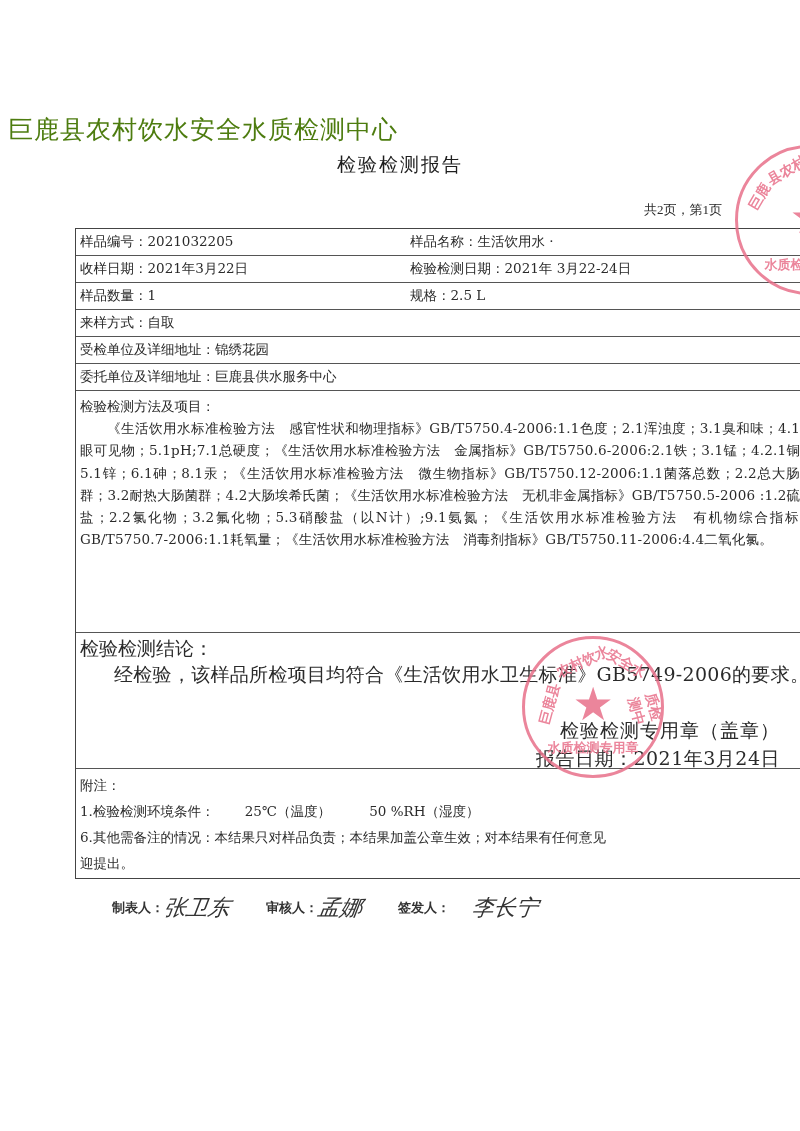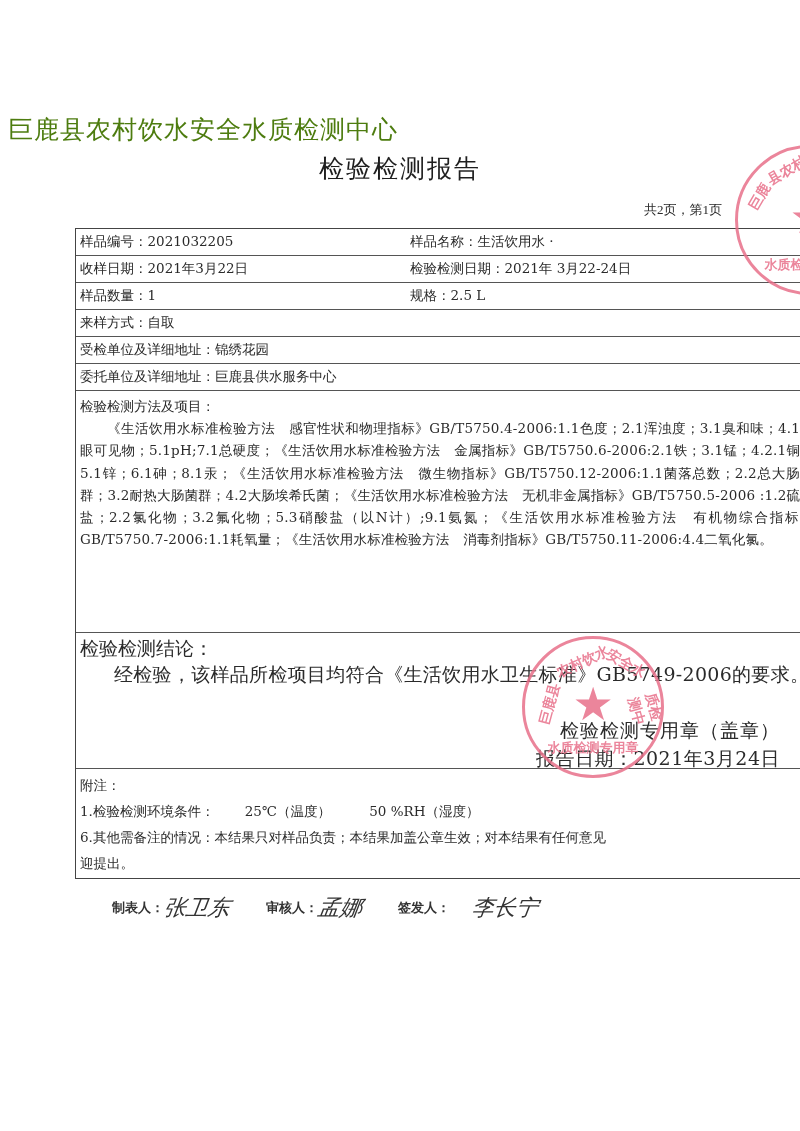--- a/index.html
+++ b/index.html
@@ -6,21 +6,21 @@
     body {
       width: 800px; height: 1131px; background: #ffffff; position: relative; overflow: hidden;
       font-family: "DejaVu Serif", "Liberation Serif", serif; color: #2a2a2a;
     }
     .title1 {
       position: absolute; left: 0; width: 800px; top: 113px; text-align: left;
       font-family: "DejaVu Sans", sans-serif; font-size: 25px; letter-spacing: 1px; color: #4d7c0f; margin-left: 8px;
     }
     .title2 {
       position: absolute; left: 0; width: 800px; top: 152px; text-align: center;
-      font-family: "DejaVu Sans", sans-serif; font-size: 25px; letter-spacing: 2px; color: #1e1e1e;
+      font-family: "DejaVu Sans", sans-serif; font-size: 19px; letter-spacing: 2px; color: #1e1e1e;
     }
     .pageinfo {
       position: absolute; right: 78px; top: 201px; font-size: 13px; color: #2a2a2a; font-family: Liberation Serif, serif;
     }
     .sheet {
       position: absolute; left: 75px; top: 228px; width: 744px;
       border: 1.5px solid #444; box-sizing: border-box;
     }
     .row {
       height: 27px; border-bottom: 1.5px solid #555; box-sizing: border-box;

